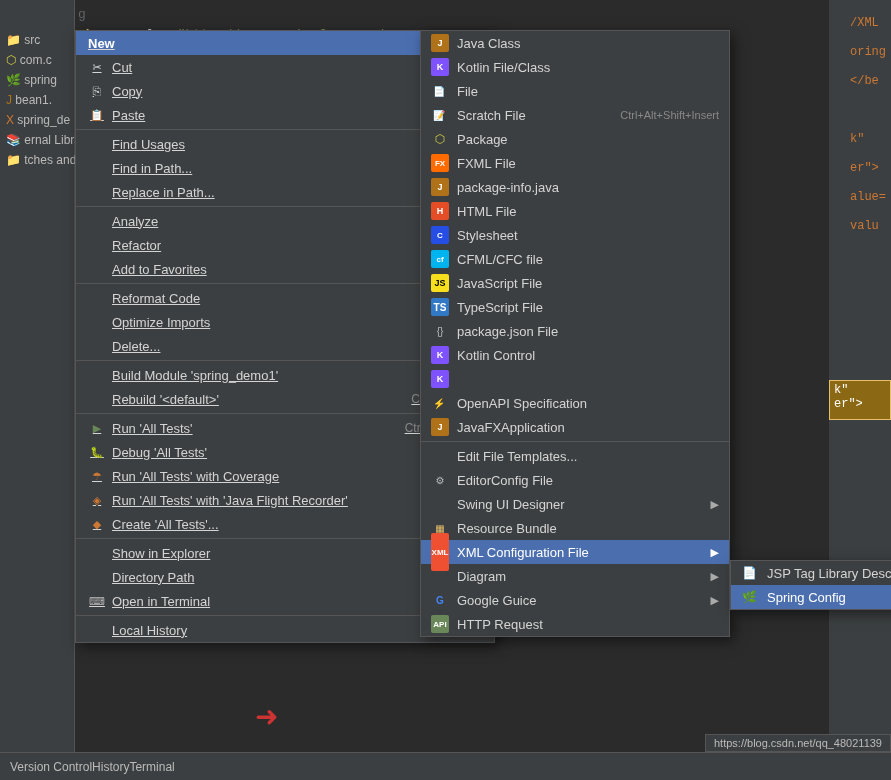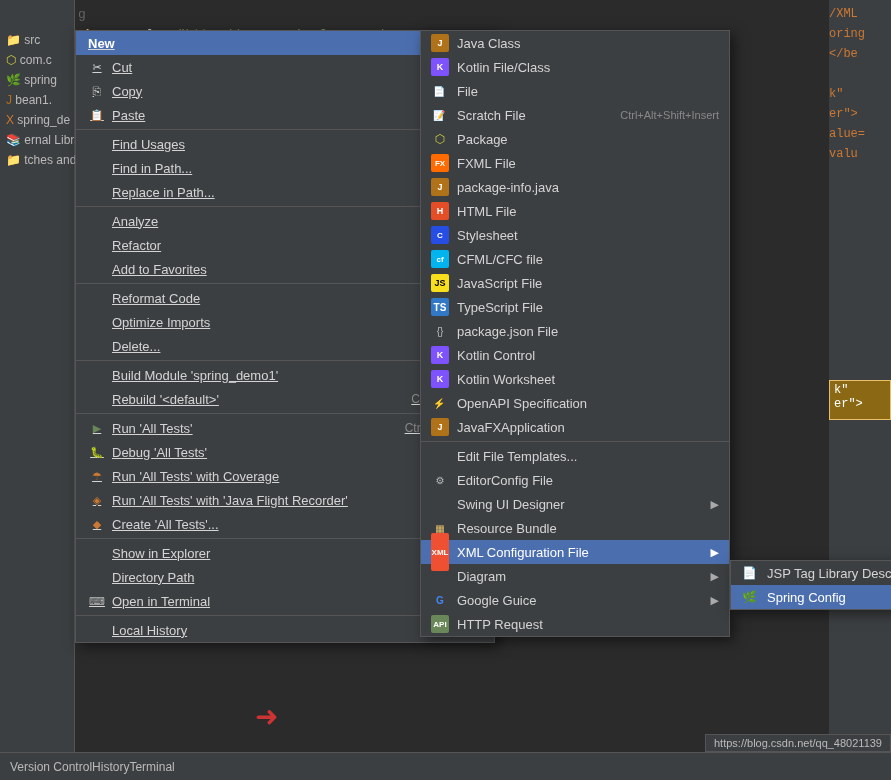--- a/index.html
+++ b/index.html
@@ -59,21 +59,22 @@
       right: 0; top: 0; bottom: 0;
       width: 62px;
       font-family: 'Courier New', monospace;
       font-size: 12px;
       padding-top: 4px;
     }
     .right-line {
       height: 20px;
       line-height: 20px;
       color: #cc7832;
-      padding-left: 0;
+      padding-left: 21px;
+      margin-top: 9px;
     }
 
     
     .bottom-bar {
       position: absolute;
       bottom: 0; left: 0; right: 0;
       height: 28px;
       background: #3c3f41;
       border-top: 1px solid #555;
       display: flex;
@@ -528,21 +529,20 @@
     <span class="submenu-label">package.json File</span>
   </div>
 
   <div class="submenu-item">
     <span class="submenu-icon icon-kotlin">K</span>
     <span class="submenu-label">Kotlin Control</span>
   </div>
 
   <div class="submenu-item">
     <span class="submenu-icon icon-kotlin">K</span>
-    <span class="submenu-label">Kotlin Worksheet</span>
   </div>
 
   <div class="submenu-item">
     <span class="submenu-icon" style="color:#6a8759">⚡</span>
     <span class="submenu-label">OpenAPI Specification</span>
   </div>
 
   <div class="submenu-item">
     <span class="submenu-icon icon-java">J</span>
     <span class="submenu-label">JavaFXApplication</span>

